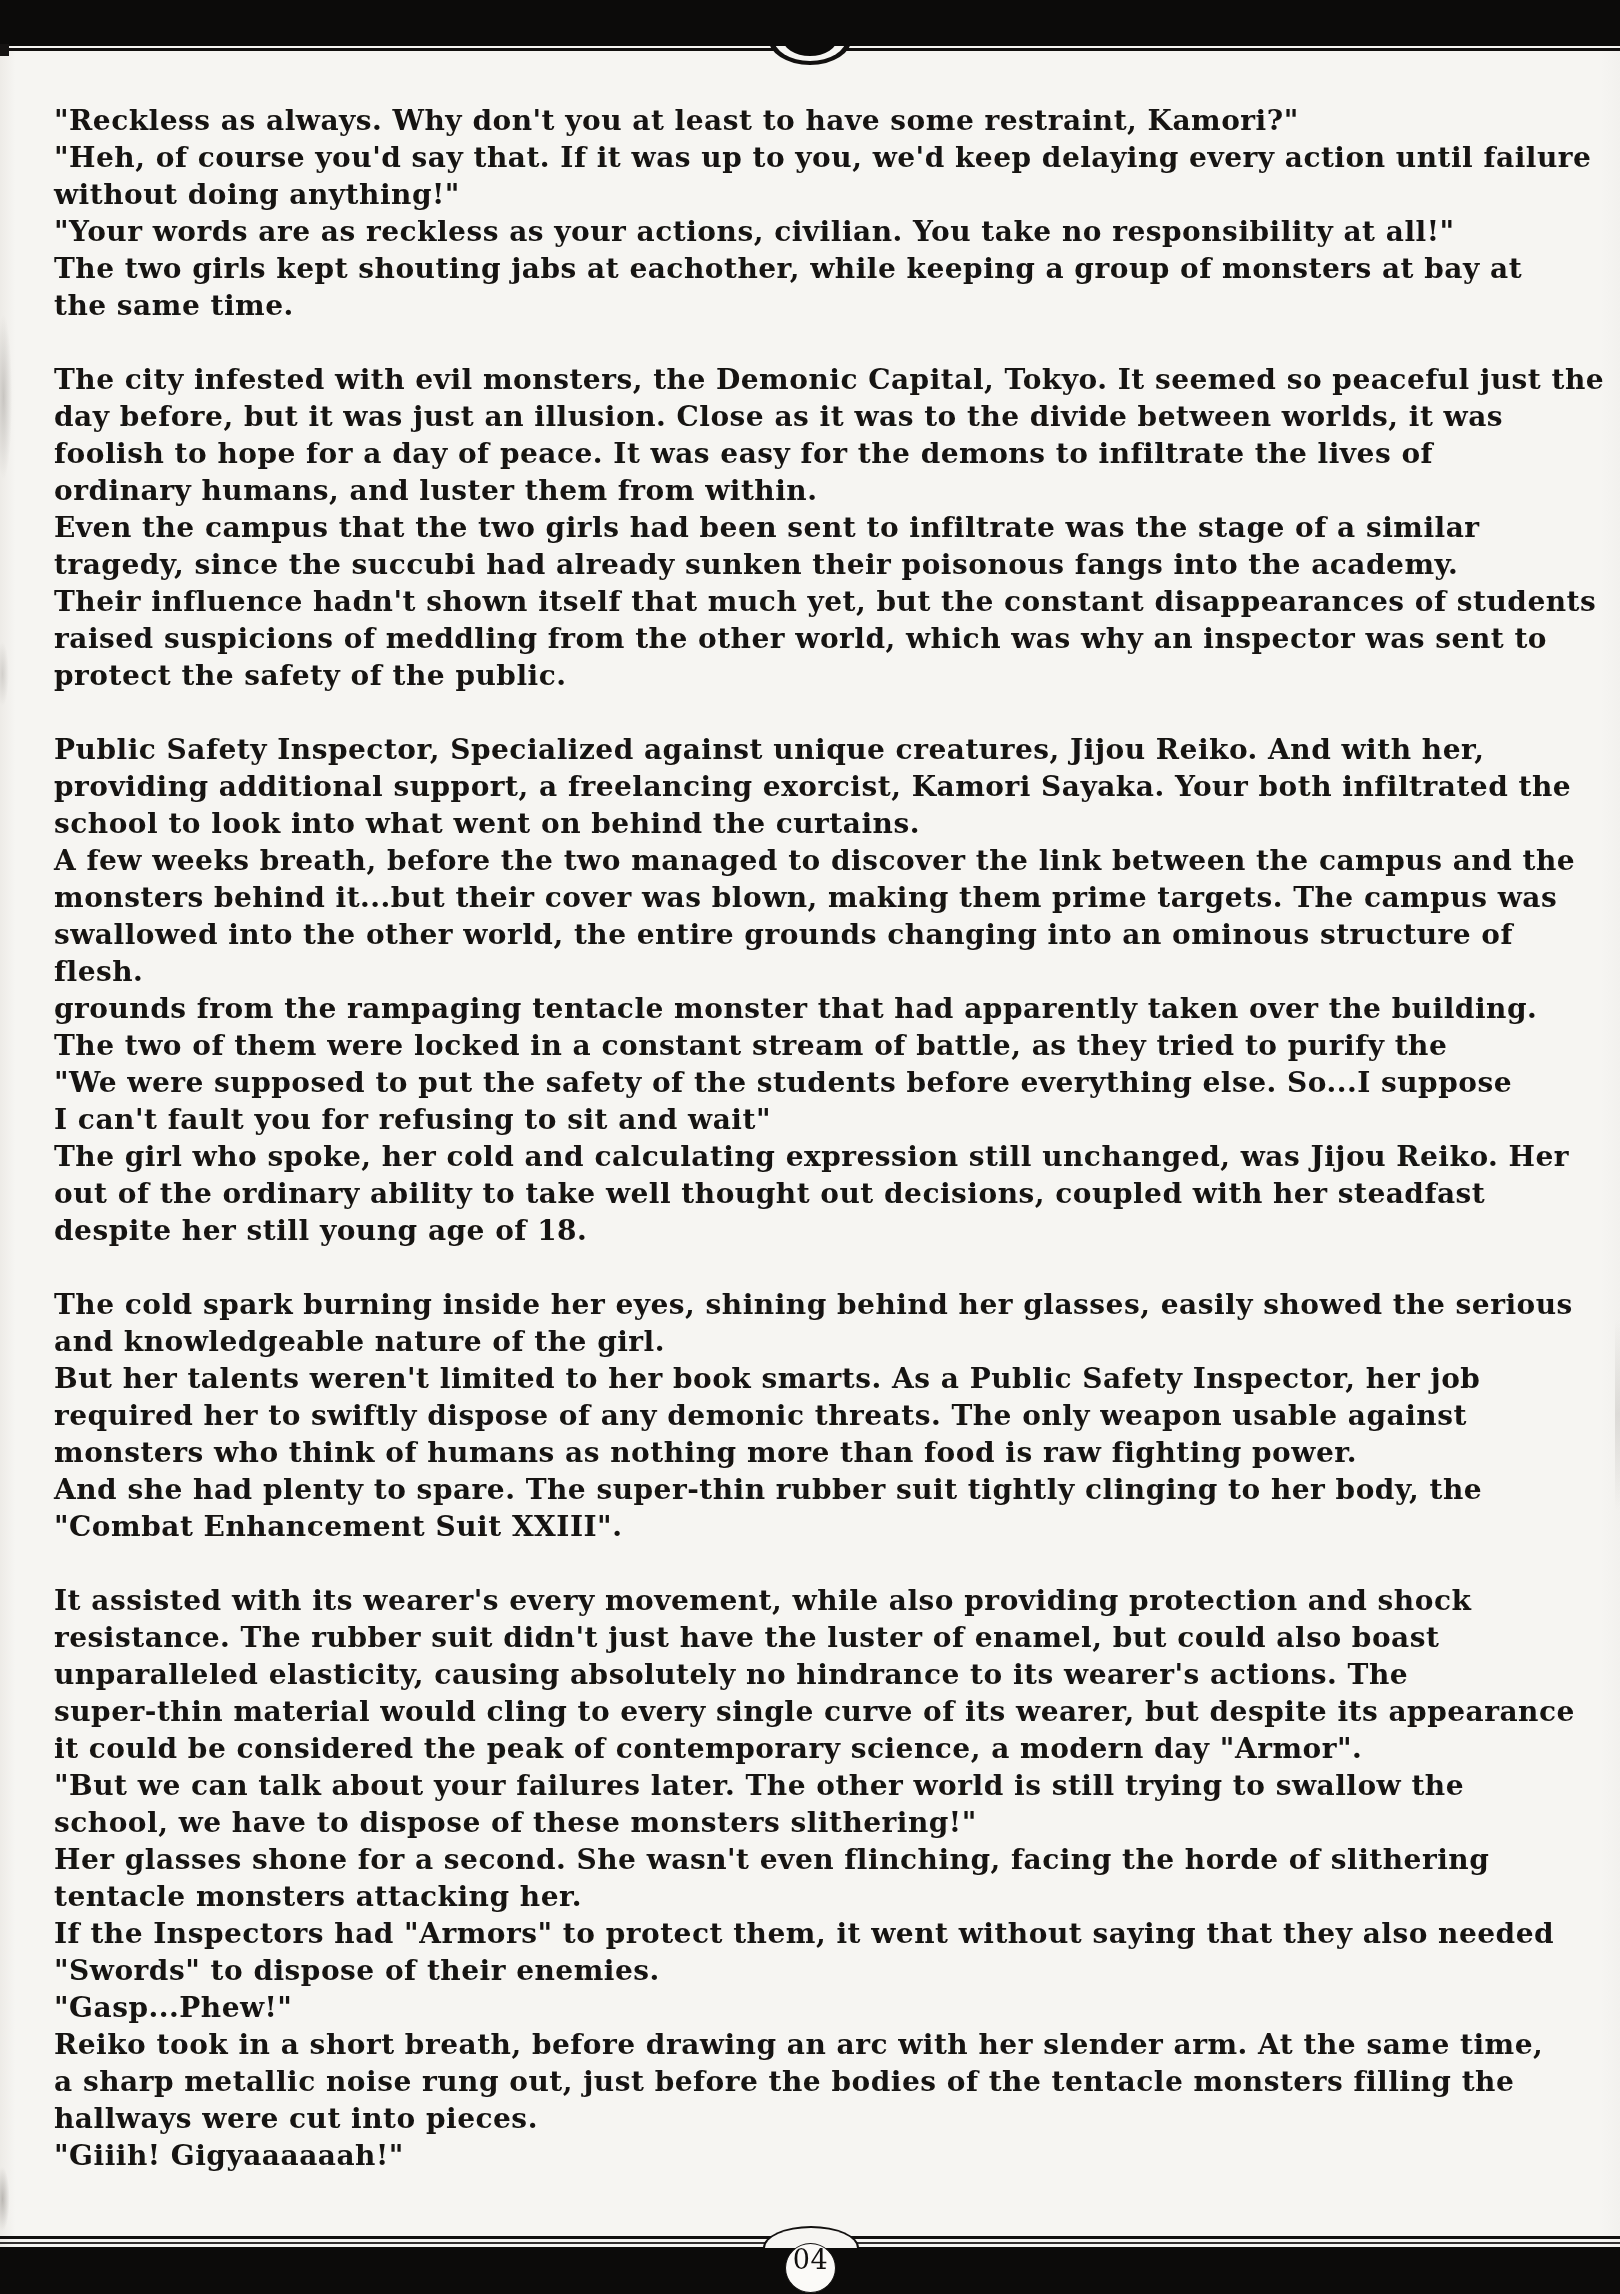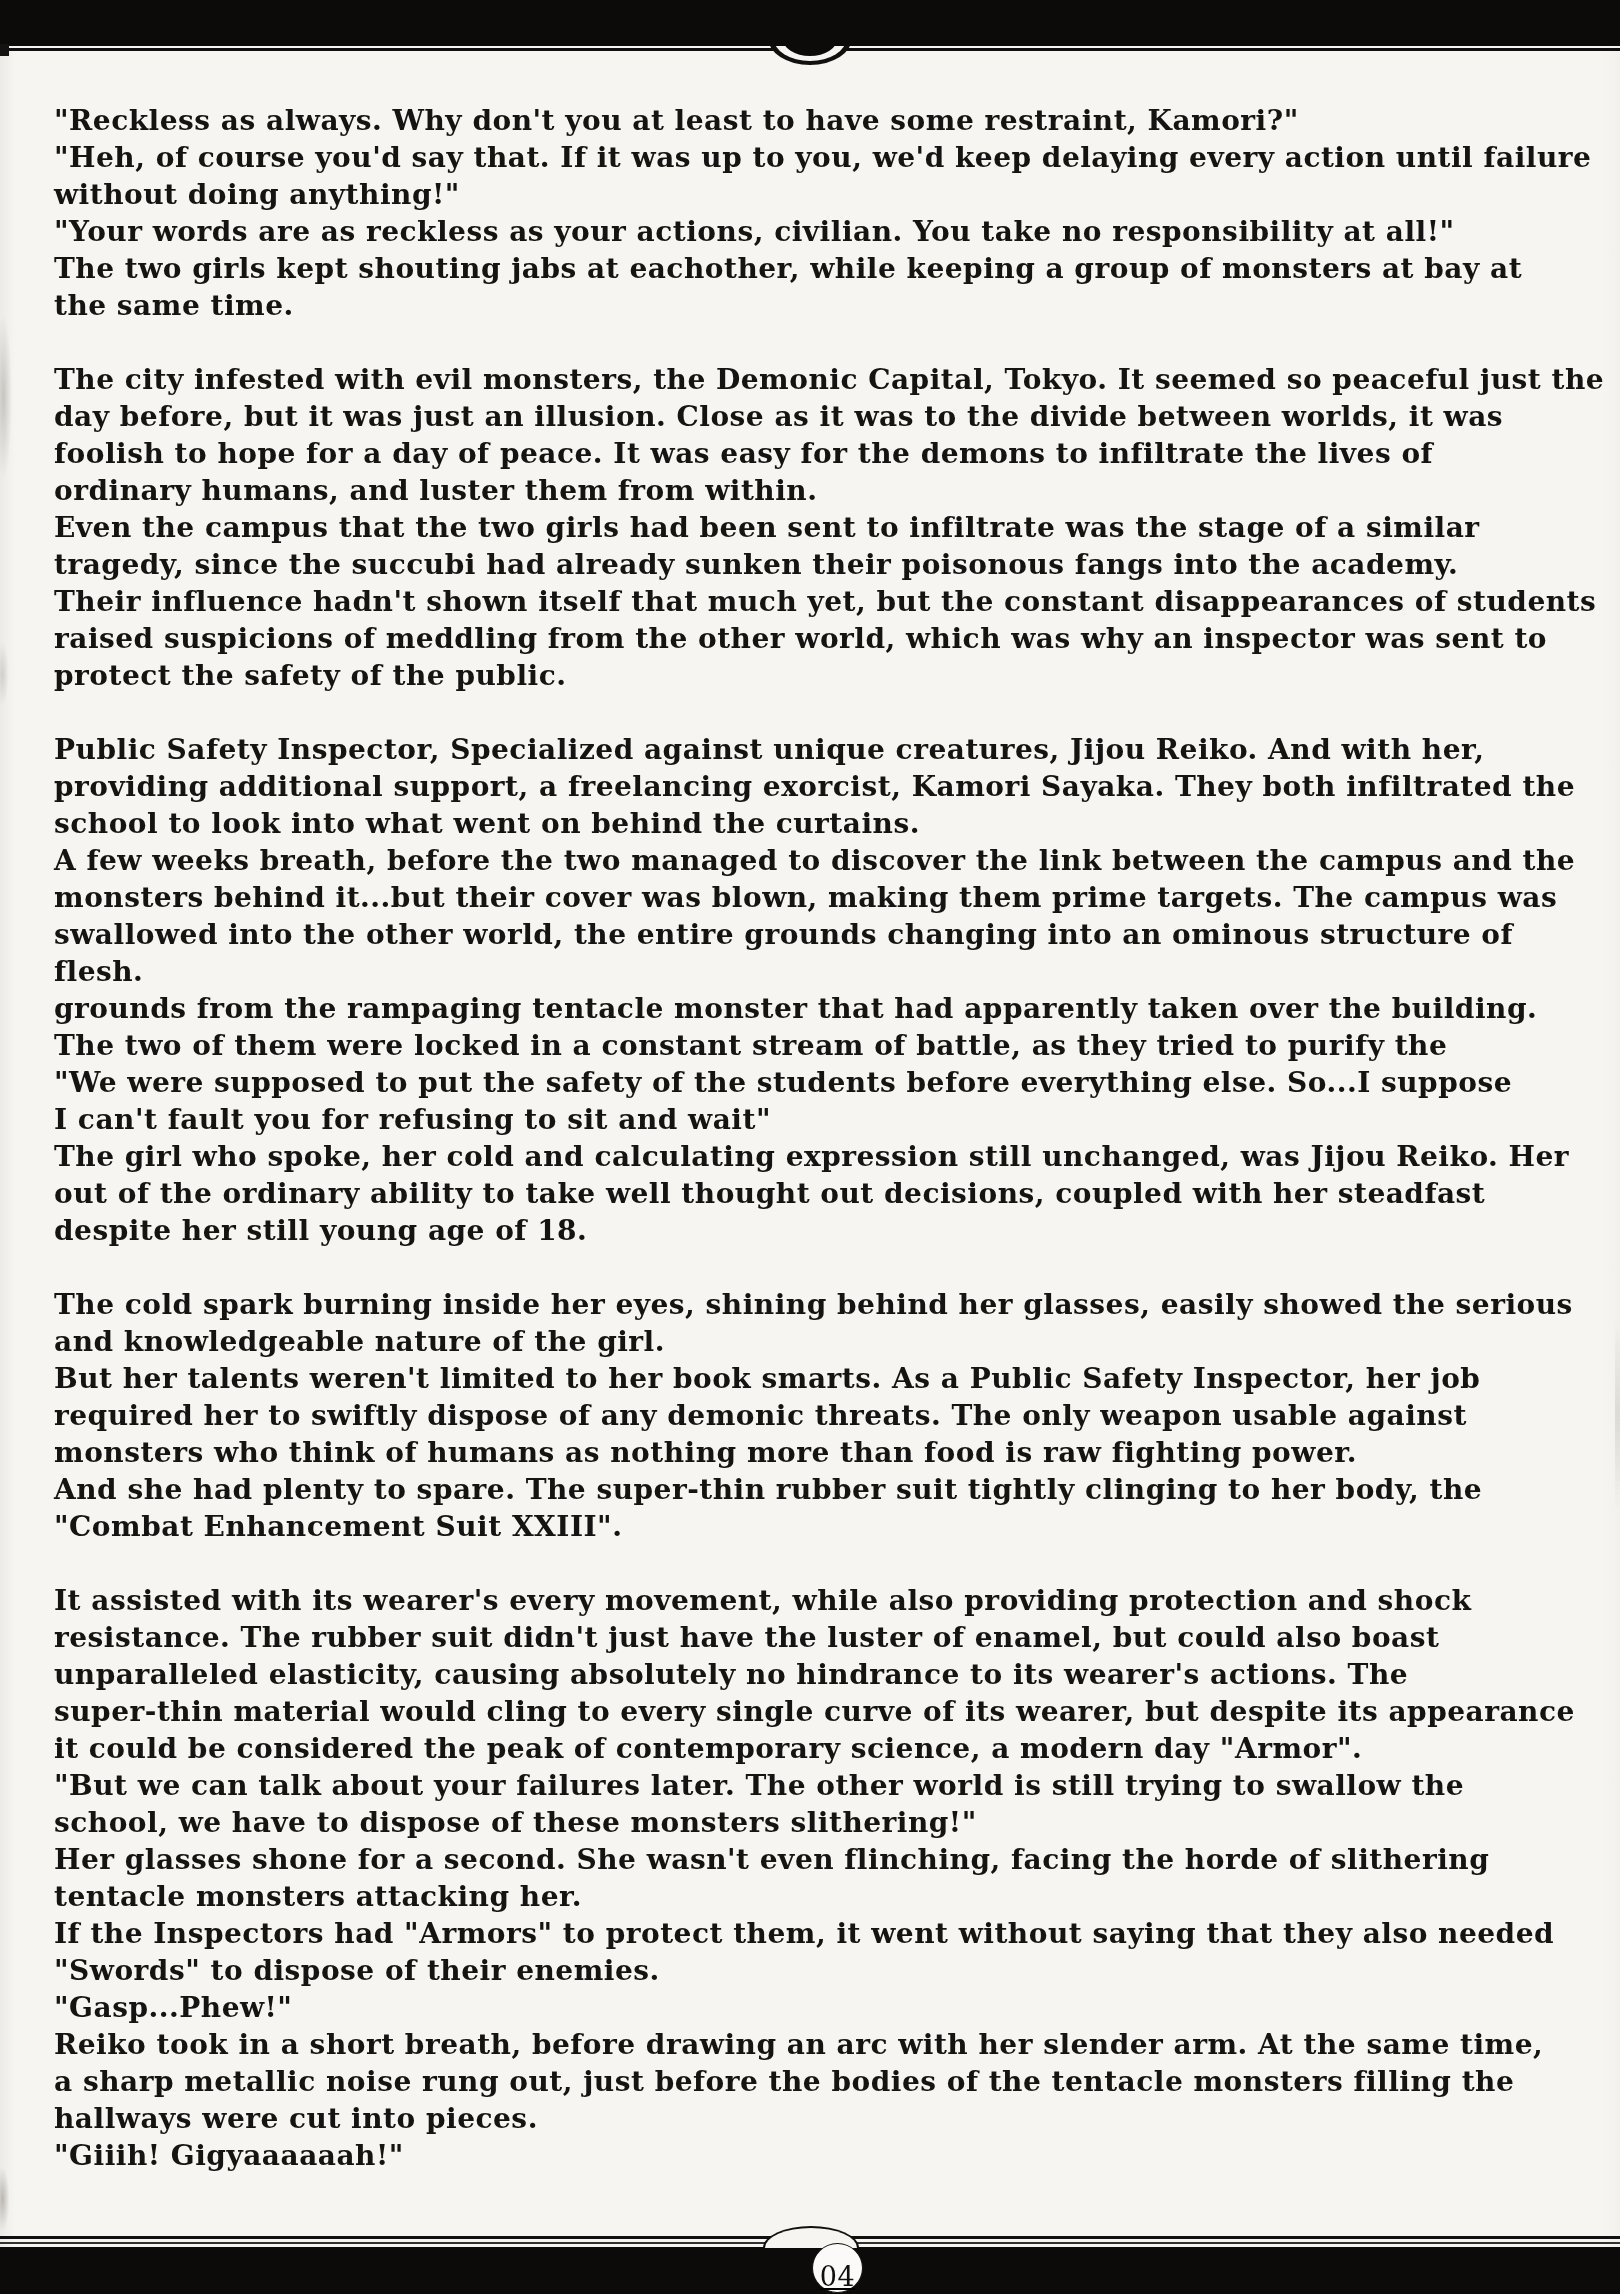--- a/index.html
+++ b/index.html
@@ -42,26 +42,25 @@
   .footer-bar { position: absolute; top: 2247px; left: 0; width: 100%; height: 47px; background: #0c0b0a; z-index: 2; }
   .footer-arch {
     position: absolute; top: 2226px; left: 763px; width: 96px; height: 22px;
     box-sizing: border-box;
     background: #f6f5f2;
     border: 2.9px solid #12100f; border-bottom: none;
     border-radius: 48px 48px 0 0 / 22px 22px 0 0;
     z-index: 3;
   }
   .page-circle {
-    position: absolute; top: 2243px; left: 812px; width: 51px; height: 50px;
+    position: absolute; top: 2243px; left: 785px; width: 51px; height: 50px;
     box-sizing: border-box;
     background: #fbfaf8; border: 1.9px solid #12100f; border-radius: 50%;
-    display: flex; align-items: flex-end; justify-content: center;
+    display: flex; align-items: flex-start; justify-content: center;
     z-index: 4;
-    text-decoration: underline;
   }
   .page-circle span {
     font-family: "DejaVu Serif", serif; font-size: 27px; color: #12100f;
     letter-spacing: 0.5px;
   }
 
   
   .edge-nub { position: absolute; top: 44px; left: 0; width: 8.6px; height: 11.5px; background: #151312; z-index: 5; }
   .smudge { position: absolute; z-index: 1; pointer-events: none; }
   .smudge-a { left: -7.6px; top: 287px; width: 23px; height: 220px;
@@ -99,21 +98,21 @@
         <div class="line">foolish to hope for a day of peace. It was easy for the demons to infiltrate the lives of</div>
         <div class="line">ordinary humans, and luster them from within.</div>
         <div class="line">Even the campus that the two girls had been sent to infiltrate was the stage of a similar</div>
         <div class="line">tragedy, since the succubi had already sunken their poisonous fangs into the academy.</div>
         <div class="line">Their influence hadn't shown itself that much yet, but the constant disappearances of students</div>
         <div class="line">raised suspicions of meddling from the other world, which was why an inspector was sent to</div>
         <div class="line">protect the safety of the public.</div>
       </div>
       <div class="para">
         <div class="line">Public Safety Inspector, Specialized against unique creatures, Jijou Reiko. And with her,</div>
-        <div class="line">providing additional support, a freelancing exorcist, Kamori Sayaka. They both infiltrated the</div>
+        <div class="line">providing additional support, a freelancing exorcist, Kamori Sayaka. Your both infiltrated the</div>
         <div class="line">school to look into what went on behind the curtains.</div>
         <div class="line">A few weeks breath, before the two managed to discover the link between the campus and the</div>
         <div class="line">monsters behind it...but their cover was blown, making them prime targets. The campus was</div>
         <div class="line">swallowed into the other world, the entire grounds changing into an ominous structure of</div>
         <div class="line">flesh.</div>
         <div class="line">grounds from the rampaging tentacle monster that had apparently taken over the building.</div>
         <div class="line">The two of them were locked in a constant stream of battle, as they tried to purify the</div>
         <div class="line">"We were supposed to put the safety of the students before everything else. So...I suppose</div>
         <div class="line">I can't fault you for refusing to sit and wait"</div>
         <div class="line">The girl who spoke, her cold and calculating expression still unchanged, was Jijou Reiko. Her</div>

